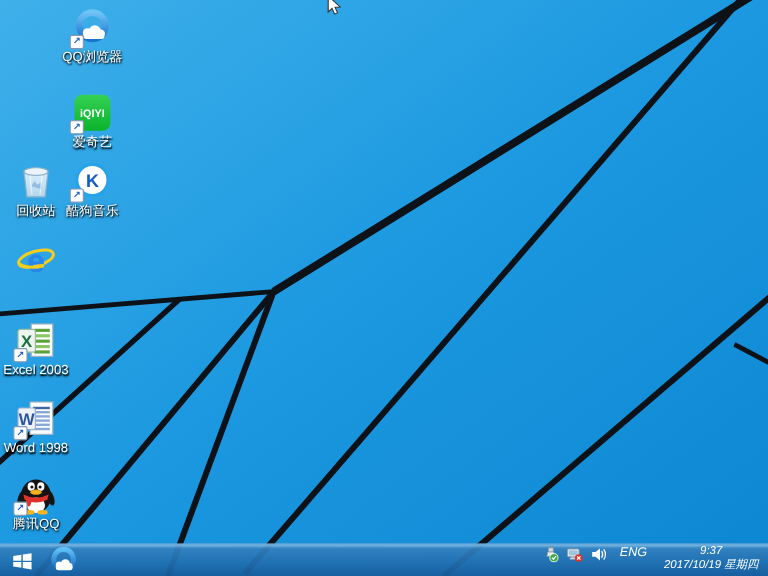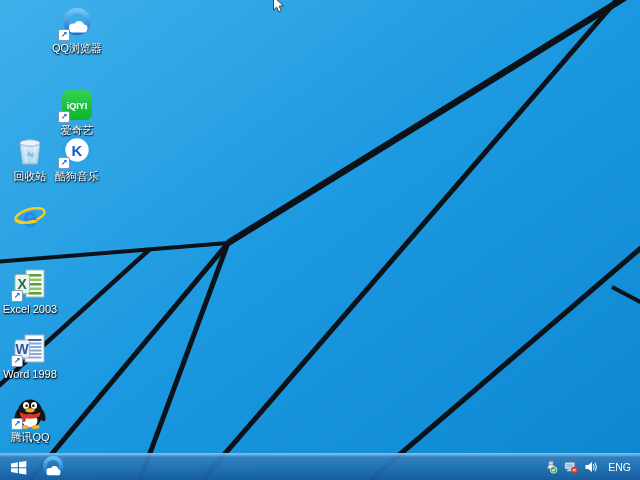--- a/index.html
+++ b/index.html
@@ -16,21 +16,21 @@
   .badge{position:absolute;left:-2px;bottom:-1px;width:10px;height:10px;background:#fff;
     border:1px solid #7e98b6;border-radius:2px;display:flex;align-items:center;justify-content:center;
     font-size:8px;font-weight:bold;color:#1b5cc8;line-height:1;}
   
   .taskbar{position:absolute;left:0;right:0;bottom:0;height:27px;display:flex;align-items:center;
     background:linear-gradient(180deg,rgba(125,190,235,.95) 0%,rgba(52,128,190,.93) 12%,
       rgba(34,112,177,.93) 55%,rgba(23,92,156,.95) 100%);
     border-top:1px solid rgba(165,215,248,.75);box-sizing:border-box;}
   .startbtn{width:36px;height:100%;display:flex;align-items:center;justify-content:center;}
   .pinned{width:34px;height:100%;display:flex;align-items:center;justify-content:center;}
-  .traygrp{margin-left:auto;display:flex;align-items:center;gap:5px;padding-right:4px;height:100%;}
+  .traygrp{margin-left:auto;display:flex;gap:5px;padding-right:4px;height:100%;font-style:italic;}
   .trayico{width:15px;height:15px;display:flex;align-items:center;justify-content:center;}
   .lang{color:#fff;font-size:10.5px;padding:0 5px;}
   .clock{color:#fff;font-size:9.5px;line-height:11px;text-align:center;padding:0 4px;white-space:nowrap;}
   .cursor{position:absolute;left:272px;top:-4px;}
 </style>
 </head>
 <body>
 
 <div class="screen">
 
@@ -72,21 +72,21 @@
           <circle cx="24" cy="22" r="3.5"></circle>
             <rect x="9.5" y="21" width="17.5" height="5.5" rx="2.7"></rect>
         </g>
       </svg>
       <span class="badge">↗</span>
     </div>
     <div class="lbl">QQ浏览器</div>
   </div>
 
 
-  <div class="cell" style="left:47px;top:88px">
+  <div class="cell" style="left:47px;top:77px">
     <div class="icbox">
       <svg width="34" height="34" viewBox="0 0 34 34">
         <defs>
             <linearGradient id="iqg" x1="0" y1="0" x2="0" y2="1">
           <stop offset="0" stop-color="#33d154"></stop>
               <stop offset="1" stop-color="#0cb32c"></stop>
             </linearGradient>
           </defs>
         <rect x="2" y="2" width="30" height="30" rx="6.5" fill="url(#iqg)"></rect>
         <text x="17" y="20.5" font-size="9" font-weight="bold" fill="#fff" text-anchor="middle">iQIYI</text>
@@ -242,20 +242,24 @@
           <path d="M8.9 8.6 l2.8 2.8 M11.7 8.6 l-2.8 2.8" stroke="#ffffff" stroke-width="1"></path>
         </svg>
       </div>
       <div class="trayico">
         <svg width="14" height="14" viewBox="0 0 14 14">
           <path d="M1.5 5 h2.8 L8 2 v10 L4.3 9 H1.5 Z" fill="#ffffff"></path>
           <path d="M9.5 4.5 q1.6 2.5 0 5 M11.3 3 q2.6 4 0 8" stroke="#ffffff" stroke-width="1" fill="none" stroke-linecap="round"></path>
         </svg>
       </div>
       <div class="lang">ENG</div>
+      <div class="clock">
+        <div>9:37</div>
+        <div>2017/10/19 星期四</div>
+      </div>
     </div>
   </div>
 
   <svg class="cursor" width="13" height="18" viewBox="0 0 13 18">
     <path d="M1.5 0.5 L1.5 14 L4.7 11.1 L6.8 15.8 L9.3 14.7 L7.2 10.1 L11.4 9.8 Z" fill="#ffffff" stroke="#333333" stroke-width="0.9"></path>
   </svg>
 
 </div>
 
 </body></html>

